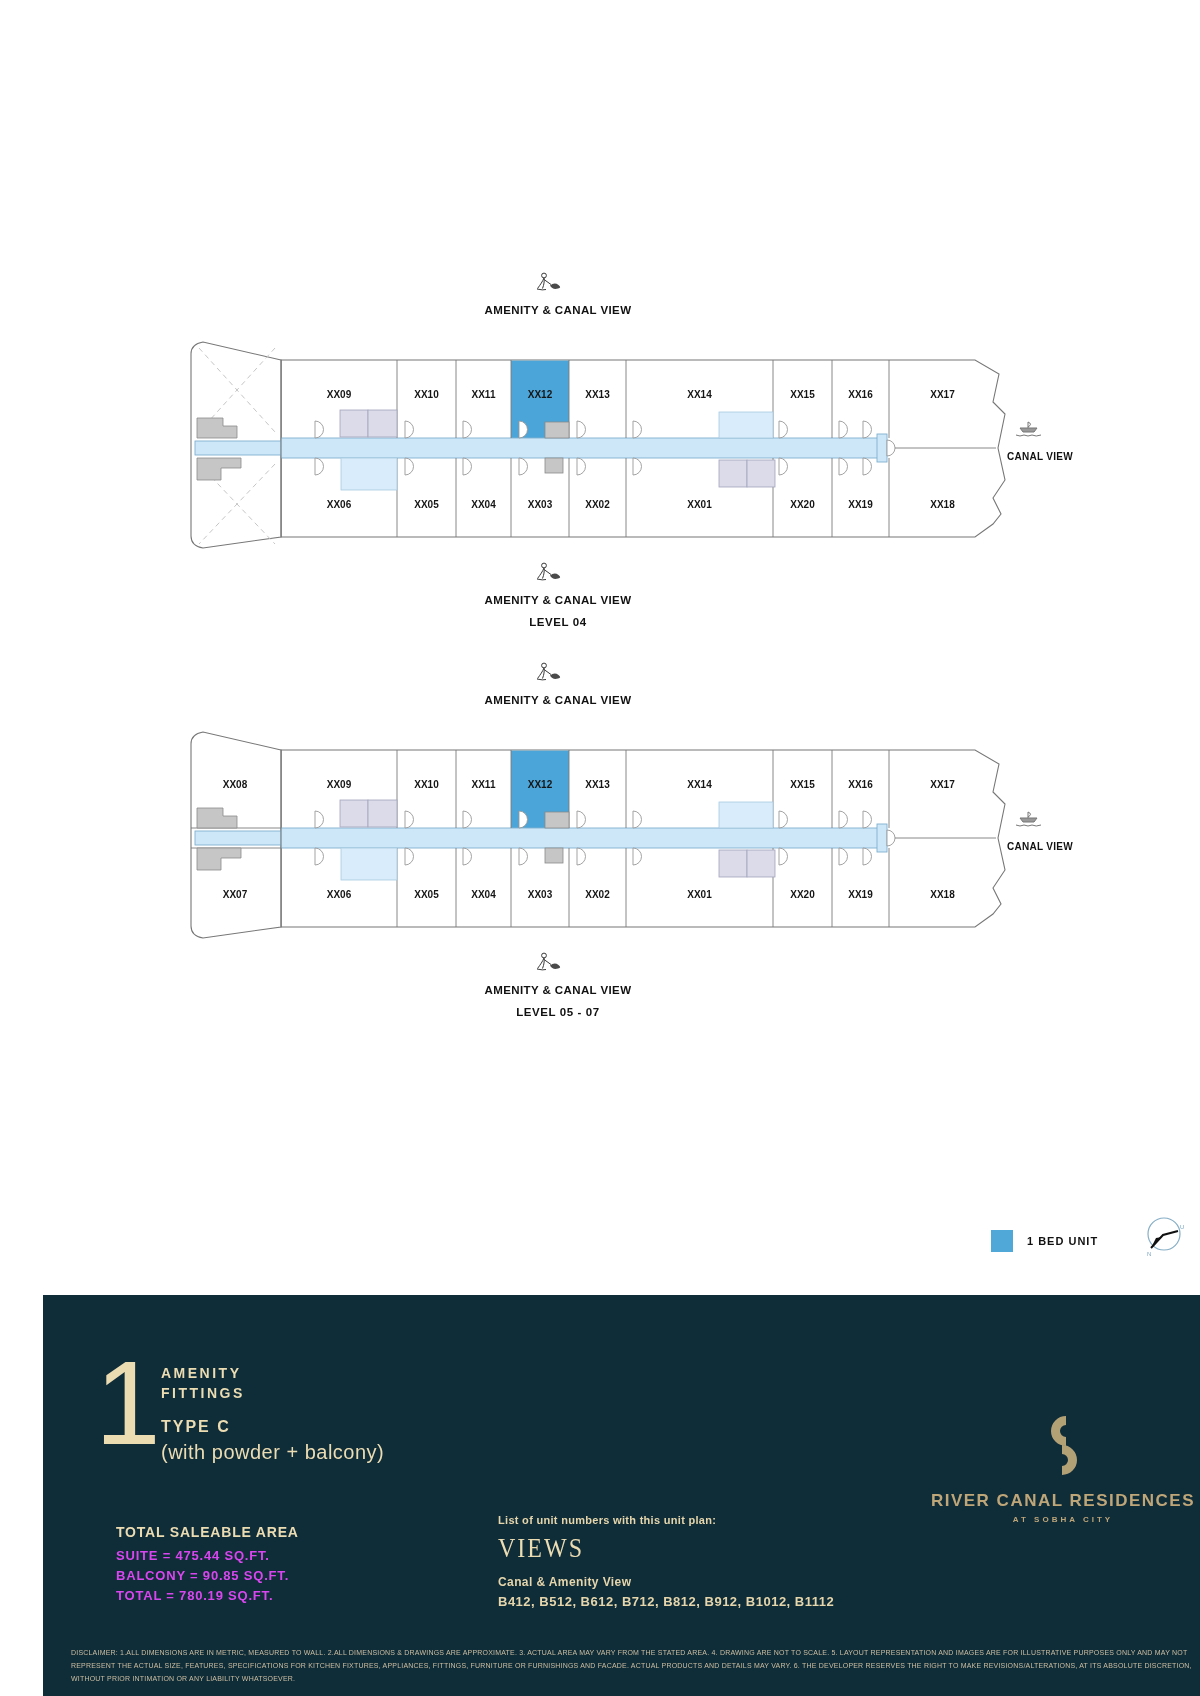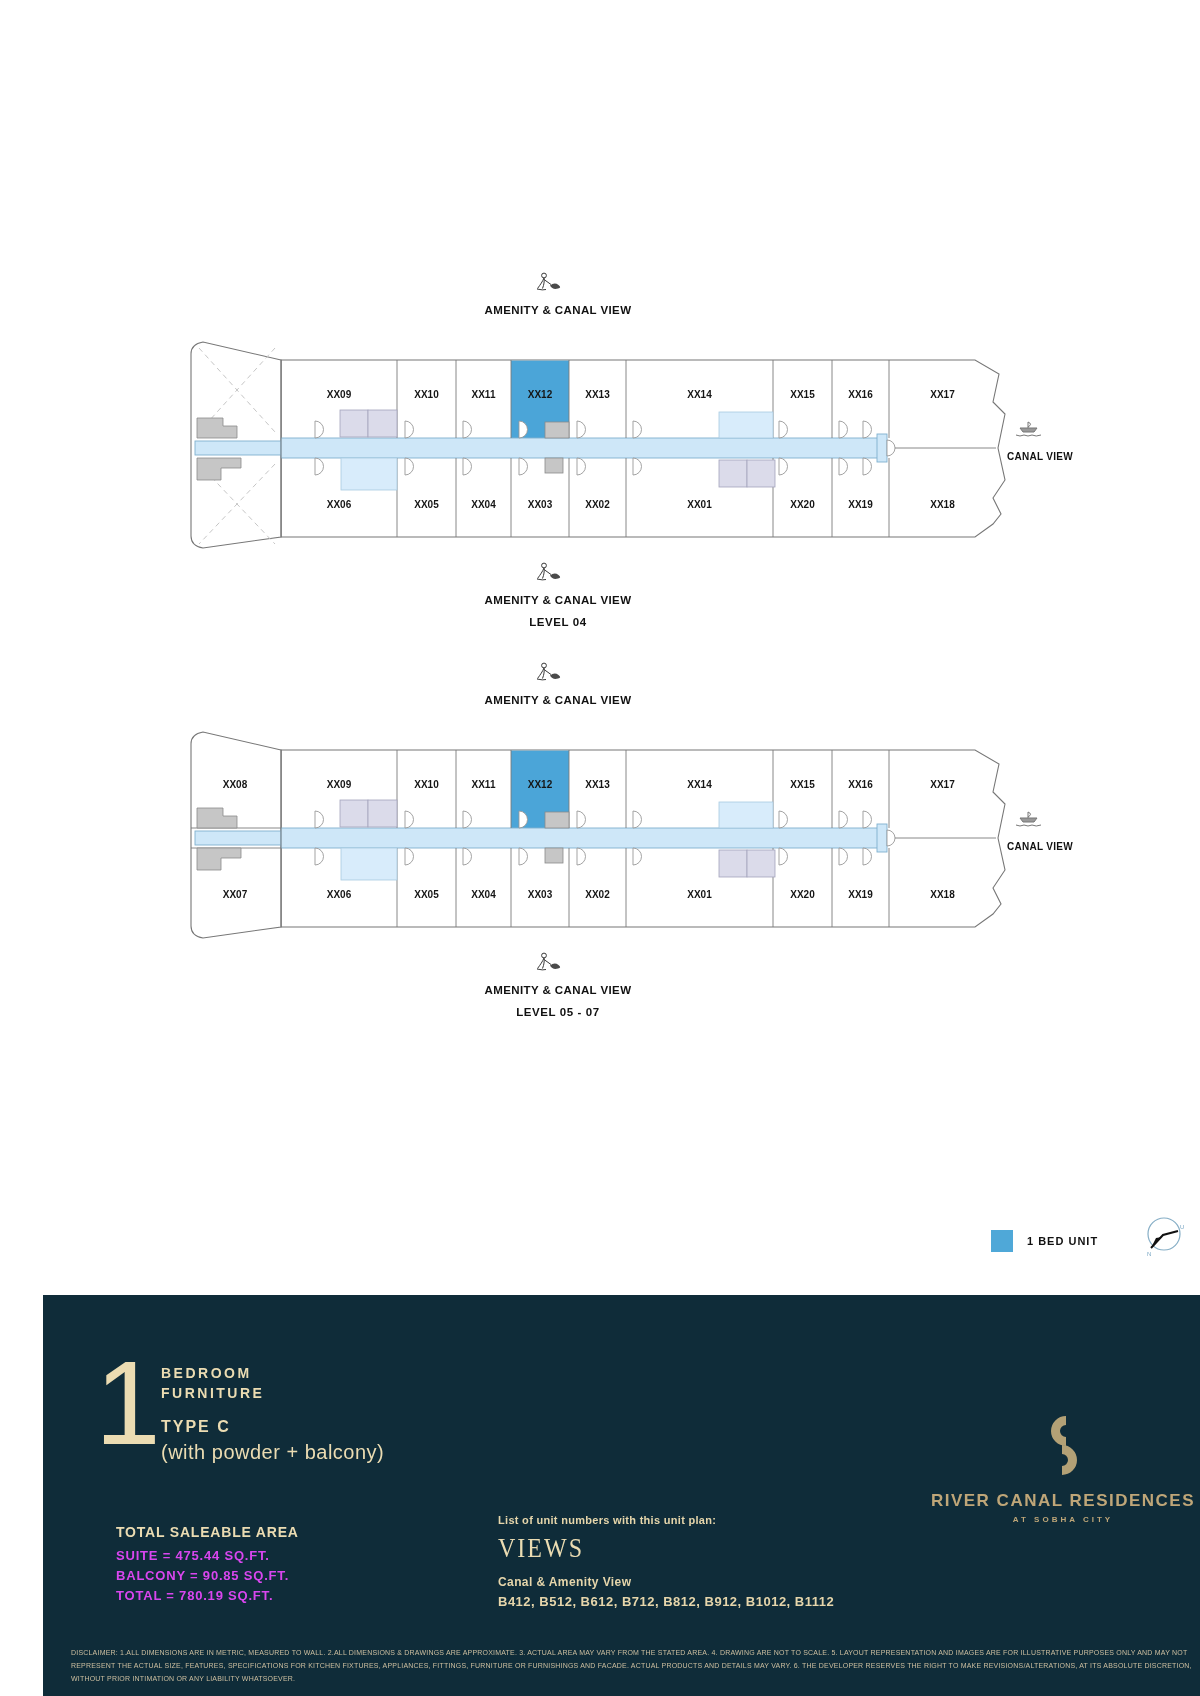--- a/index.html
+++ b/index.html
@@ -287,22 +287,22 @@
   <svg id="compass" width="48" height="48" viewBox="0 0 48 48">
     <circle cx="23" cy="22" r="16" fill="none" stroke="#86AEC6" stroke-width="1.2"></circle>
     <path d="M10,36 L22,23 L37,19" fill="none" stroke="#111" stroke-width="2"></path>
     <path d="M10,36 L15,26 L21,25 Z" fill="#111"></path>
     <text x="39" y="17" font-size="6" fill="#7AA7C4">U</text>
     <text x="6" y="44" font-size="6" fill="#7AA7C4">N</text>
   </svg>
 
   <div class="panel">
     <div class="big-one">1</div>
-    <div class="bed-line" style="top:70px;">BEDROOM</div>
-    <div class="bed-line" style="top:90px;">FURNITURE</div>
+    <div class="bed-line" style="top:70px;">AMENITY</div>
+    <div class="bed-line" style="top:90px;">FITTINGS</div>
     <div class="type-label">TYPE C</div>
     <div class="type-sub">(with powder + balcony)</div>
 
     <div class="area-title">TOTAL SALEABLE AREA</div>
     <div class="area-line" style="top:253px;">SUITE = 475.44 SQ.FT.</div>
     <div class="area-line" style="top:273px;">BALCONY = 90.85 SQ.FT.</div>
     <div class="area-line" style="top:293px;">TOTAL = 780.19 SQ.FT.</div>
 
     <div class="list-intro">List of unit numbers with this unit plan:</div>
     <div class="views-title">VIEWS</div>

